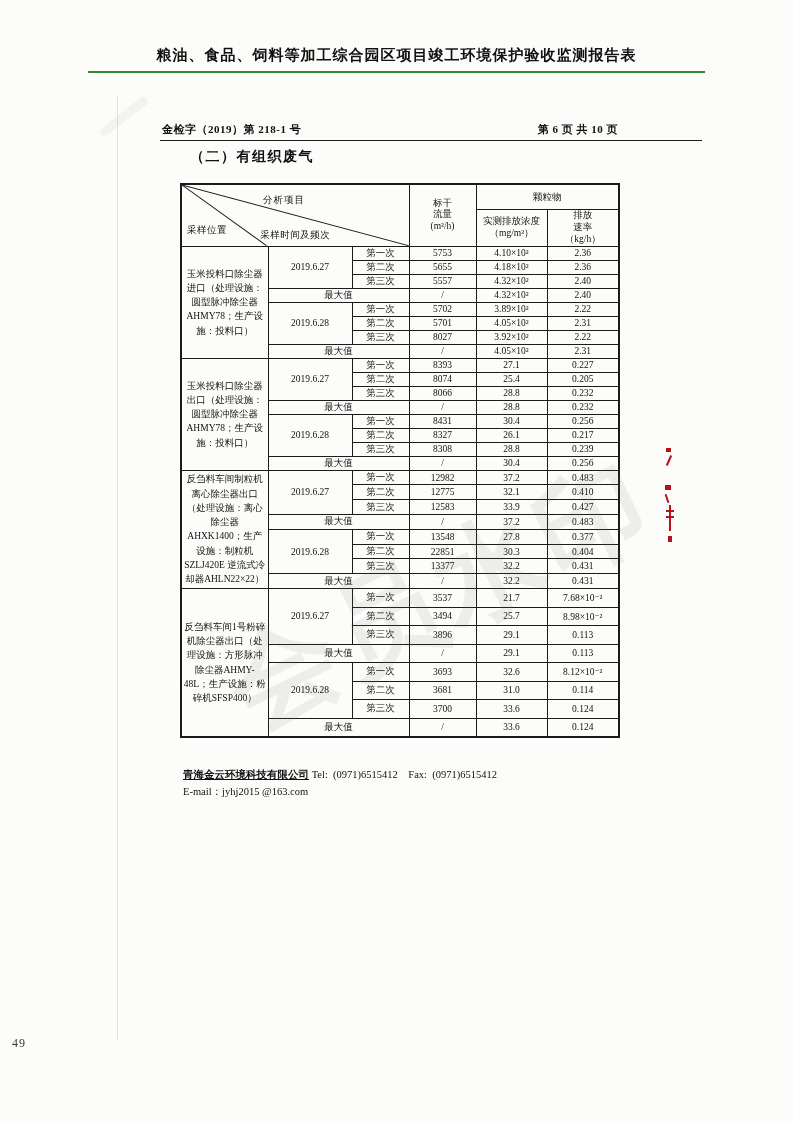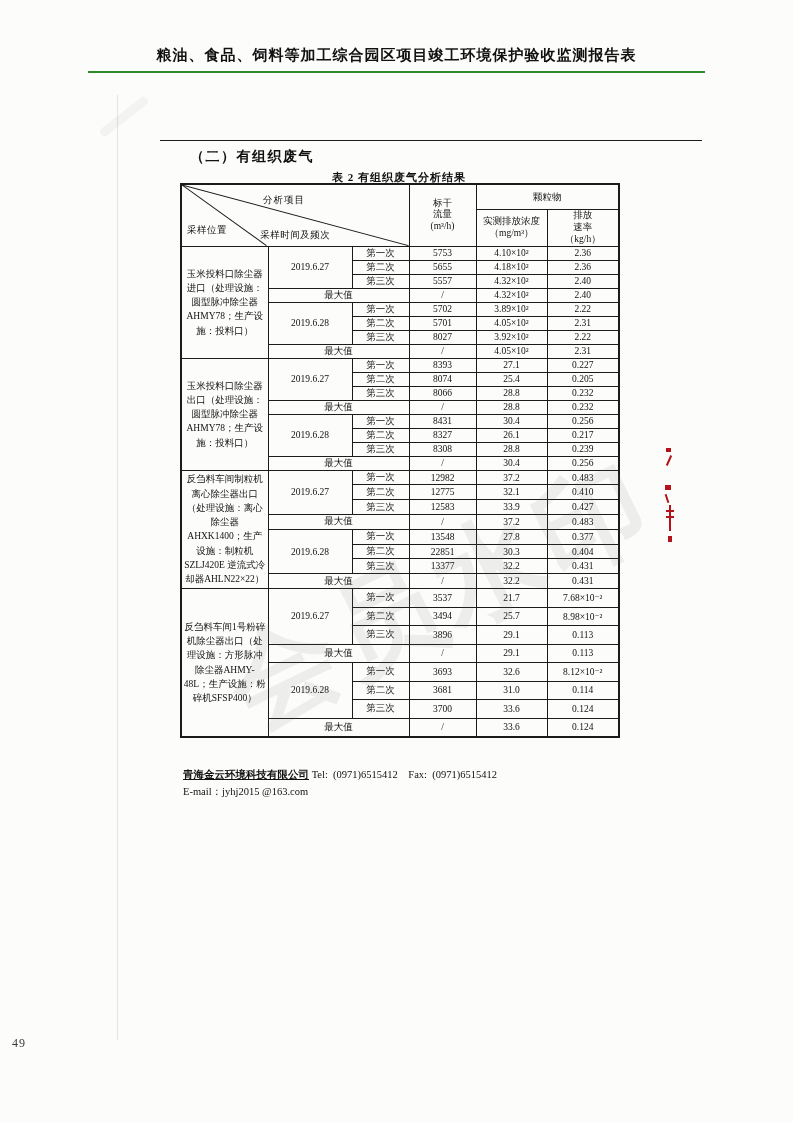--- a/index.html
+++ b/index.html
@@ -80,24 +80,27 @@
     <div class="sf1"></div>
     <div class="sf2"></div>
     <div class="sf3"></div>
     <div class="sf4"></div>
     <div class="sf5"></div>
     <div class="sf6"></div>
     <div class="sf7"></div>
     <div class="sf8"></div>
   </div>
 
+  <div class="doc-header">
+    <span>金检字（2019）第 218-1 号</span>
+    <span>第 6 页 共 10 页</span>
+  </div>
   <div class="doc-rule"></div>
 
   <div class="section-title">（二）有组织废气</div>
-  <div class="table-caption">表 2  有组织废气分析结果</div>
 
   <table class="main">
     <colgroup>
       <col style="width:87px">
         <col style="width:84px">
         <col style="width:57px">
       <col style="width:67px">
         <col style="width:71px">
         <col style="width:72px">
     </colgroup>

